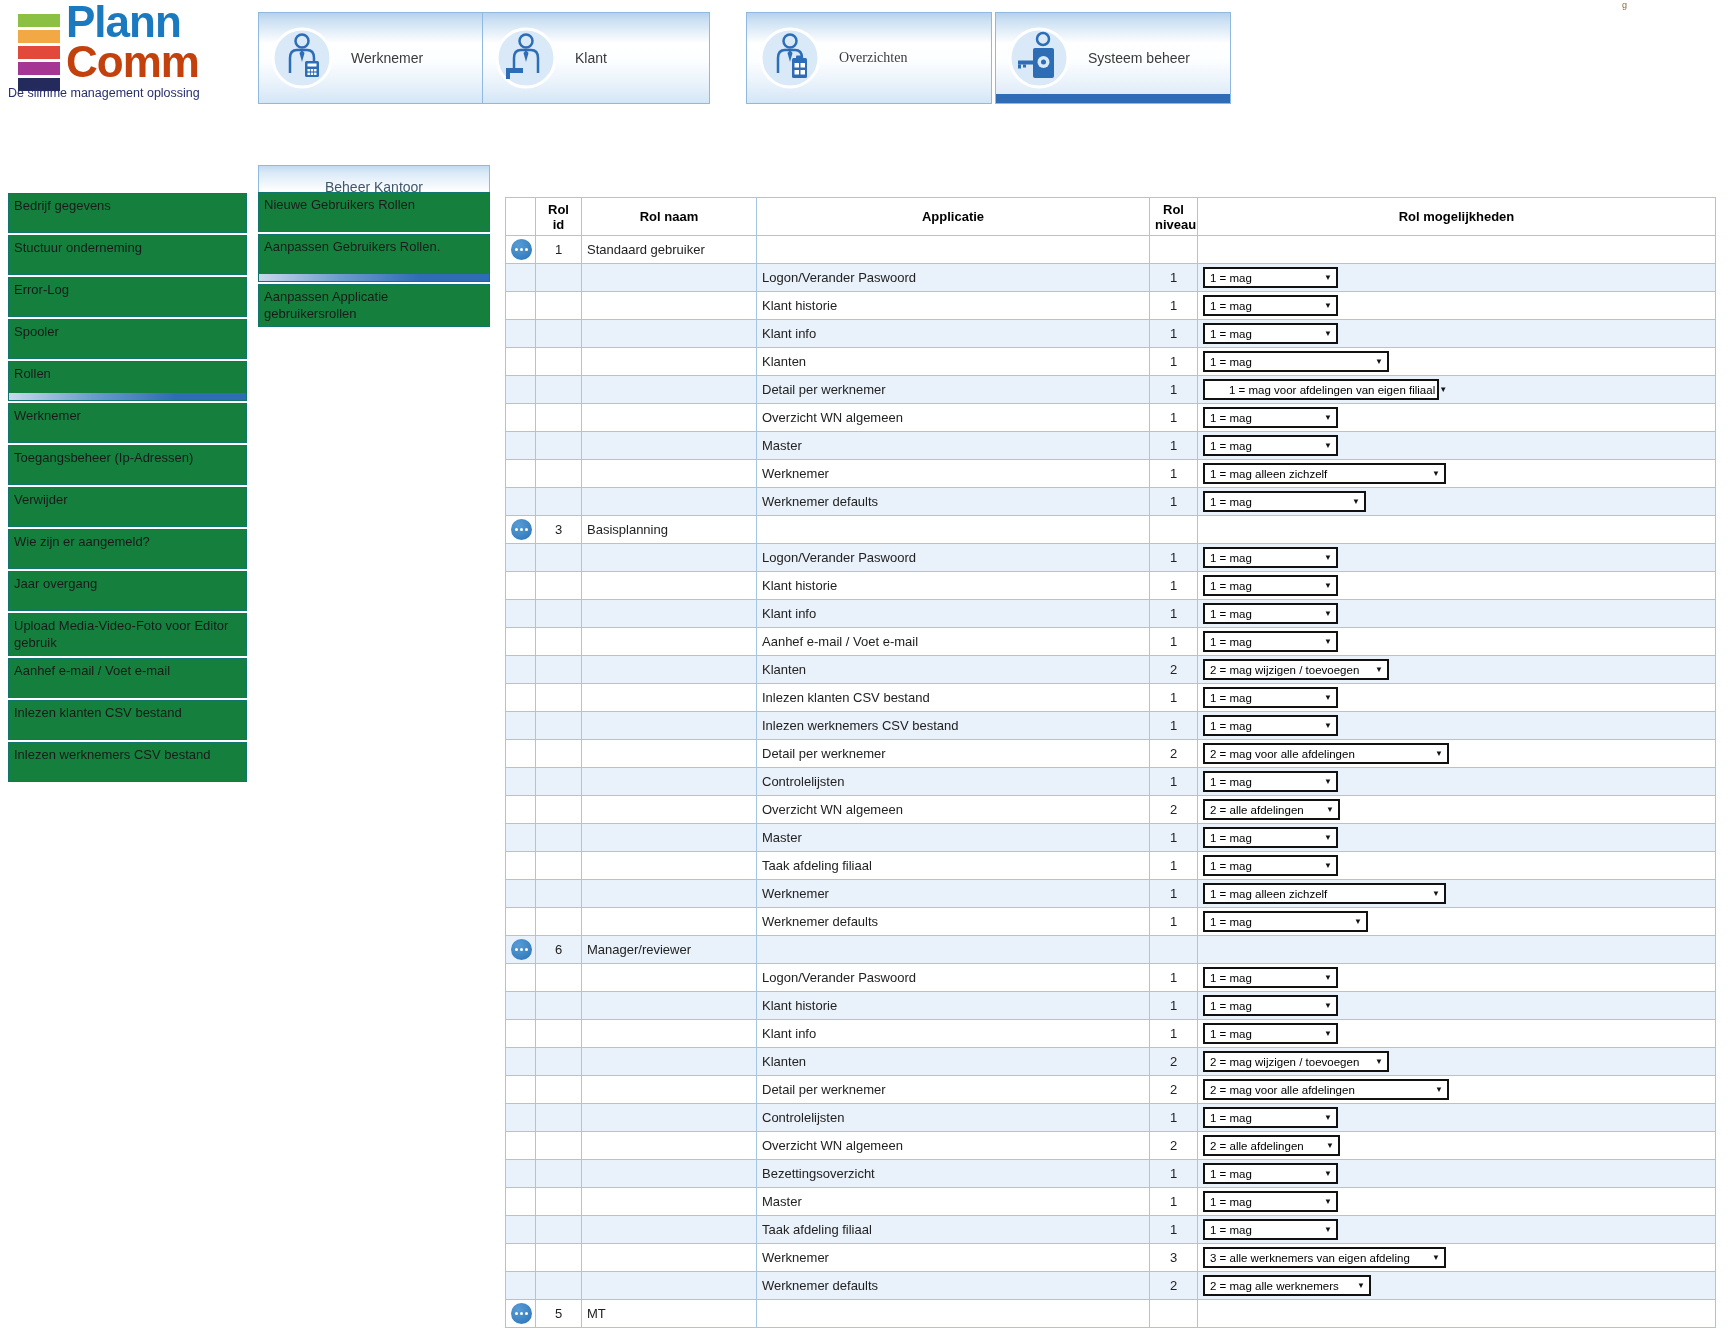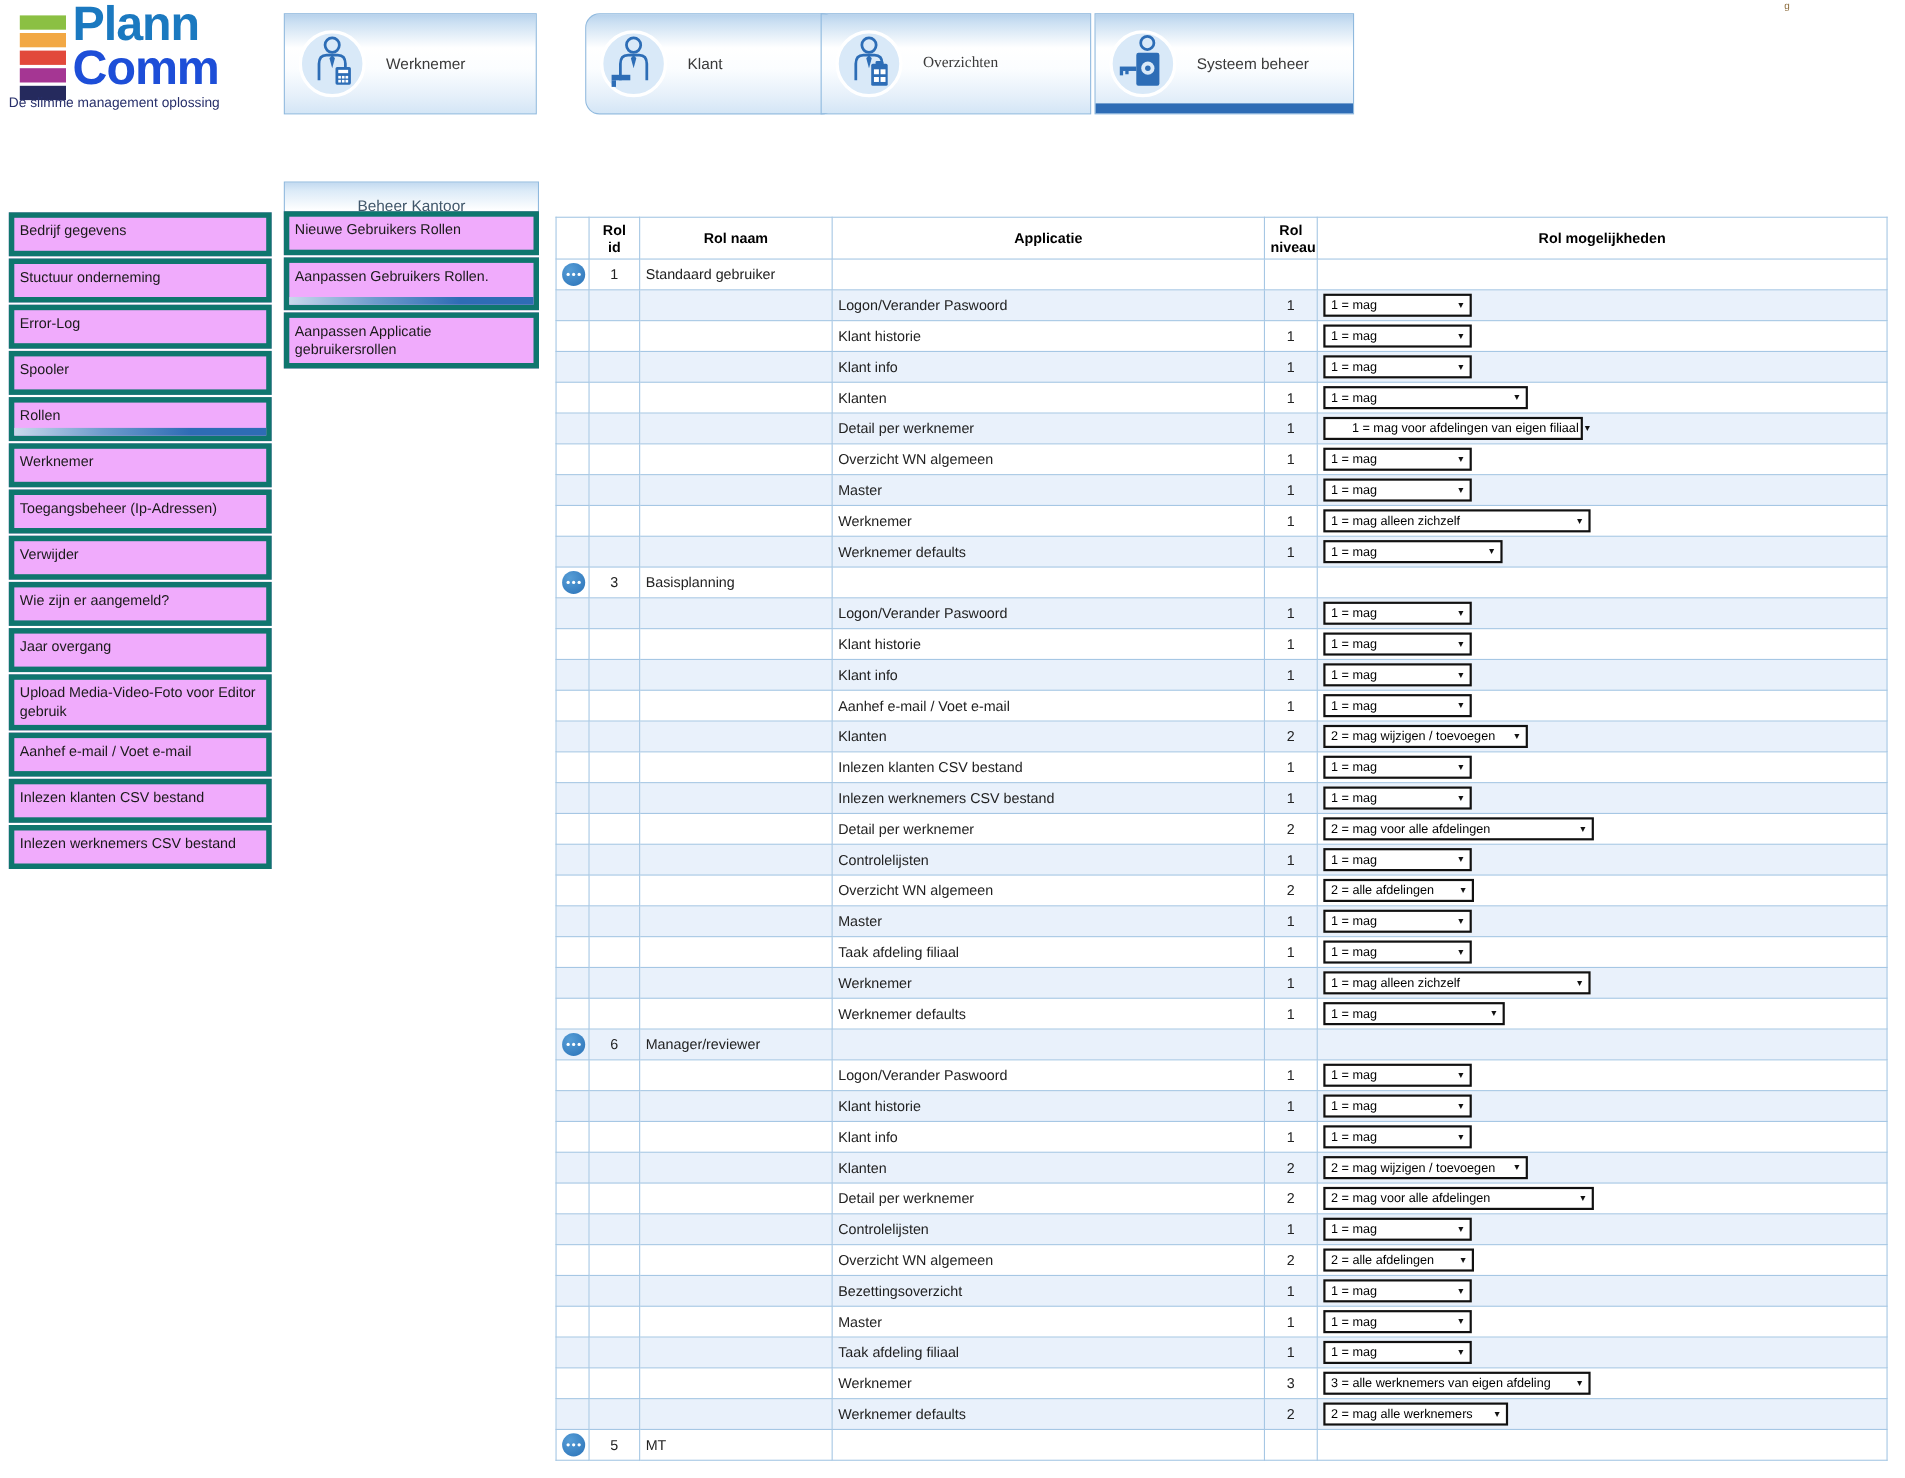--- a/index.html
+++ b/index.html
@@ -10,21 +10,21 @@
     font-family:"Liberation Sans", sans-serif;
     color:#1a1a1a;
   }
 
   
   .logo { position:absolute; left:10px; top:10px; width:240px; }
   .bars { position:absolute; left:8px; top:4px; }
   .bars span { display:block; width:42px; height:13px; margin-bottom:3px; }
   .logo-text { position:absolute; left:56px; top:-8px; font-weight:bold; line-height:0.92; letter-spacing:-1px; }
   .logo-text .l1 { font-size:44px; color:#1b79c0; display:block; }
-  .logo-text .l2 { font-size:44px; color:#1d4ed8; display:block; }
+  .logo-text .l2 { font-size:44px; color:#c2410c; display:block; }
   .tagline { position:absolute; left:8px; top:86px; width:230px; font-size:12.5px; color:#28306b; }
 
   
   .navbtn {
     position:absolute; top:12px; height:92px;
     border:1px solid #8fb9de;
     background:linear-gradient(180deg,#b7d2ec 0%,#cde1f3 9%,#ffffff 34%,#fbfdff 55%,#e6f0fa 82%,#d4e6f6 100%);
     display:flex; align-items:center; padding-left:12px; gap:18px;
     cursor:pointer;
   }
@@ -41,21 +41,21 @@
     background:linear-gradient(180deg,#c3daf0 0%,#dcebf8 18%,#ffffff 60%,#f2f8fd 100%);
     display:flex; align-items:center; justify-content:center;
     font-size:14px; color:#41576b; cursor:pointer;margin-top:40px;
   }
   .subtab::after { content:""; position:absolute; left:0; right:0; bottom:0; height:8px; background:#2e6cb5; }
 
   
   .sidebar { position:absolute; left:8px; top:193px; width:239px; }
   .menu    { position:absolute; left:258px; top:192px; width:232px; }
   .sideitem, .menuitem {
-    position:relative; background:#f0abfc; border:5px solid #0f766e;
+    position:relative; background:#15803d; border:1px solid #0f766e;
     min-height:40px; margin-bottom:2px; padding:3px 6px 4px 5px;
     font-size:13px; color:#1a1a1a; line-height:17px; cursor:pointer;
   }
   .sideitem.active::after, .menuitem.active::after {
     content:""; position:absolute; left:0; right:0; bottom:0; height:7px;
     background:linear-gradient(to right,#c9d9ec 0%,#6d9ccc 35%,#2e6cb5 70%,#2e6cb5 100%);
   }
   .menuitem.active { min-height:48px; }
 
   
@@ -123,21 +123,21 @@
             <rect x="36.5" y="42" width="2.4" height="2.4"></rect>
             <rect x="39.8" y="42" width="2.4" height="2.4"></rect>
             <rect x="43.1" y="42" width="2.4" height="2.4"></rect>
             <rect x="36.5" y="45.6" width="2.4" height="2.4"></rect>
             <rect x="39.8" y="45.6" width="2.4" height="2.4"></rect>
             <rect x="43.1" y="45.6" width="2.4" height="2.4"></rect>
           </g>
         </svg></span>
       <span class="navlabel">Werknemer</span>
     </div>
-    <div class="navbtn" style="left: 532px; width: 228px; border-radius: 13px;">
+    <div class="navbtn" style="left: 482px; width: 228px;">
       <span class="navicon"><svg viewBox="0 0 62 62" width="62" height="62">
           <circle cx="31" cy="31" r="29" fill="#d9e9f8" stroke="#ffffff" stroke-width="3"></circle>
           <circle cx="31" cy="14" r="6.5" fill="none" stroke="#2d6db6" stroke-width="2.5"></circle>
           <path d="M19 46 V31 q0-8 7-8 h10 q7 0 7 8 V46" fill="none" stroke="#2d6db6" stroke-width="2.5"></path>
           <path d="M31 23 l2.5 3 -2.5 9 -2.5-9 z" fill="#2d6db6"></path>
           <rect x="11" y="41" width="17" height="5" fill="#2d6db6"></rect>
           <rect x="11" y="46" width="4" height="6" fill="#2d6db6"></rect>
         </svg></span>
       <span class="navlabel">Klant</span>
     </div>

